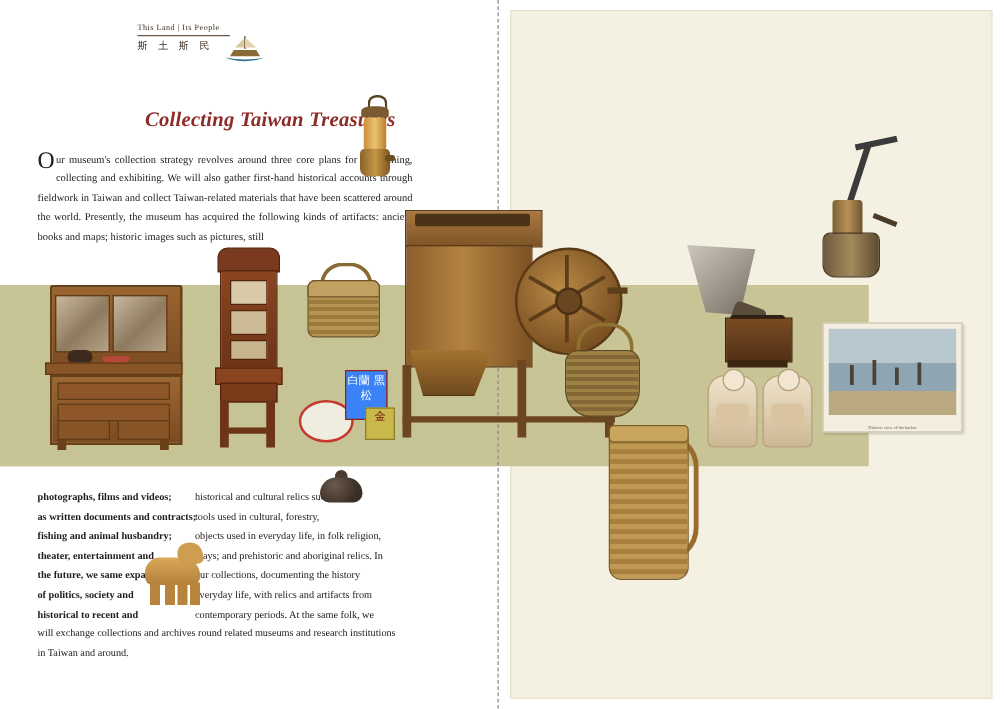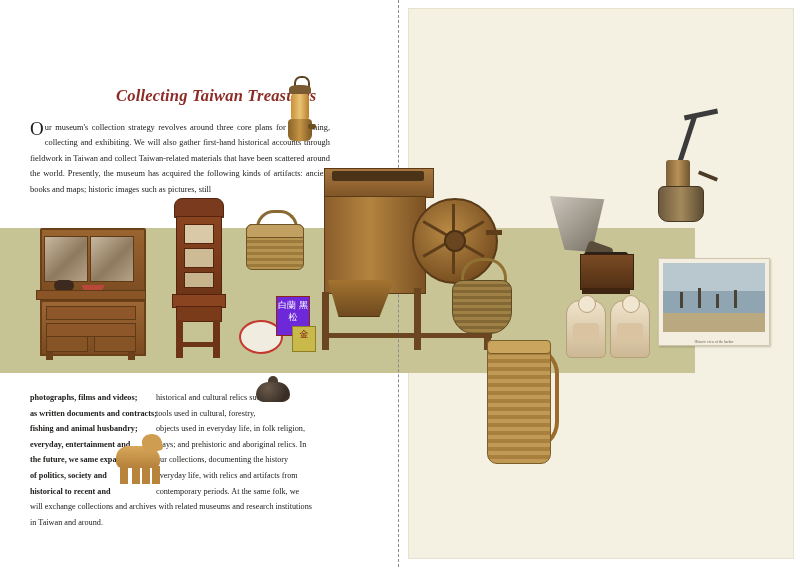--- a/index.html
+++ b/index.html
@@ -299,21 +299,21 @@
     color: #1d4c85; font-family: "DejaVu Sans", sans-serif;
     font-size: 7px; display: flex; align-items: center; justify-content: center;
   }
   .sign-round-2 { left: 239px; top: 320px; width: 44px; height: 34px; }
   .sign-round-2 .disc {
     position: absolute; inset: 0; border-radius: 50%;
     background: #f1ece0; border: 2px solid #c4392f;
   }
   .sign-red {
     position: absolute; left: 276px; top: 296px; width: 34px; height: 40px;
-    background: #6d28d9; border: 1px solid #8e251b;
+    background: #3b82f6; border: 1px solid #8e251b;
     color: #fff; font-family: "DejaVu Sans", sans-serif; font-size: 9px;
     line-height: 12px; text-align: center; padding-top: 2px; box-sizing: border-box;
   }
   .sign-gold {
     position: absolute; left: 292px; top: 326px; width: 24px; height: 26px;
     background: #c8b94a; border: 1px solid #8d7f27;
     color: #7a1510; font-family: "DejaVu Sans", sans-serif; font-size: 9px;
     text-align: center; line-height: 12px; box-sizing: border-box; padding-top: 1px;
   }
 
@@ -529,36 +529,48 @@
   <div class="page-left"></div>
   <div class="page-right"></div>
   <div class="right-band"></div>
 
   <div class="olive-band"></div>
   <div class="olive-band-2"></div>
   <div class="white-fade"></div>
 
   <div class="fold"></div>
 
+  <div class="logo">
+    <div class="logo-title">This Land | Its People</div>
+    <div class="logo-rule"></div>
+    <div class="logo-cn">斯 土 斯 民</div>
+    <svg class="logo-boat" viewBox="0 0 36 26">
+      <path d="M2 20 Q18 26 34 20 Q18 23 2 20 Z" fill="#2f6f8f"></path>
+      <path d="M6 19 L30 19 L27 14 L9 14 Z" fill="#8a6a34"></path>
+      <path d="M18 13 L18 3" stroke="#5a4325" stroke-width="1.2"></path>
+      <path d="M18 4 L27 12 L18 12 Z" fill="#e2d3a8"></path>
+      <path d="M17 5 L10 12 L17 12 Z" fill="#d8c89c"></path>
+    </svg>
+  </div>
 
   <div class="headline">Collecting Taiwan Treasures</div>
 
   <div class="para-top">
     <span class="dropcap">O</span><span>ur museum's collection strategy revolves around three core plans for researching, collecting and exhibiting. We will also gather first-hand historical accounts through fieldwork in Taiwan and collect Taiwan-related materials that have been scattered around the world. Presently, the museum has acquired the following kinds of artifacts: ancient books and maps; historic images such as pictures, still</span>
   </div>
 
   <div class="para-bottom">
     <span class="line lw1"><span class="seg-a">photographs, films and videos;</span><span class="seg-b">historical and cultural relics such</span></span>
     <span class="line lw1"><span class="seg-a">as written documents and contracts;</span><span class="seg-b">tools used in cultural, forestry,</span></span>
     <span class="line lw1"><span class="seg-a">fishing and animal husbandry;</span><span class="seg-b">objects used in everyday life, in folk religion,</span></span>
-    <span class="line lw1"><span class="seg-a">everyday, entertainment and</span><span class="seg-b">plays; and prehistoric and aboriginal relics. In</span></span>
+    <span class="line lw1"><span class="seg-a">theater, entertainment and</span><span class="seg-b">plays; and prehistoric and aboriginal relics. In</span></span>
     <span class="line lw1"><span class="seg-a">the future, we same expand</span><span class="seg-b">our collections, documenting the history</span></span>
     <span class="line lw1"><span class="seg-a">of politics, society and</span><span class="seg-b">everyday life, with relics and artifacts from</span></span>
     <span class="line lw1"><span class="seg-a">historical to recent and</span><span class="seg-b">contemporary periods. At the same folk, we</span></span>
-    <span class="line"><span>will exchange collections and archives with related museums and research institutions</span></span>
+    <span class="line"><span>will exchange collections and archives round related museums and research institutions</span></span>
     <span class="line"><span>in Taiwan and around.</span></span>
   </div>
 
   <div class="art lantern">
     <div class="handle"></div>
       <div class="cap"></div>
       <div class="glass"></div>
     <div class="base"></div>
       <div class="knob"></div>
     <span class="sr-only">Kerosene lantern</span>

